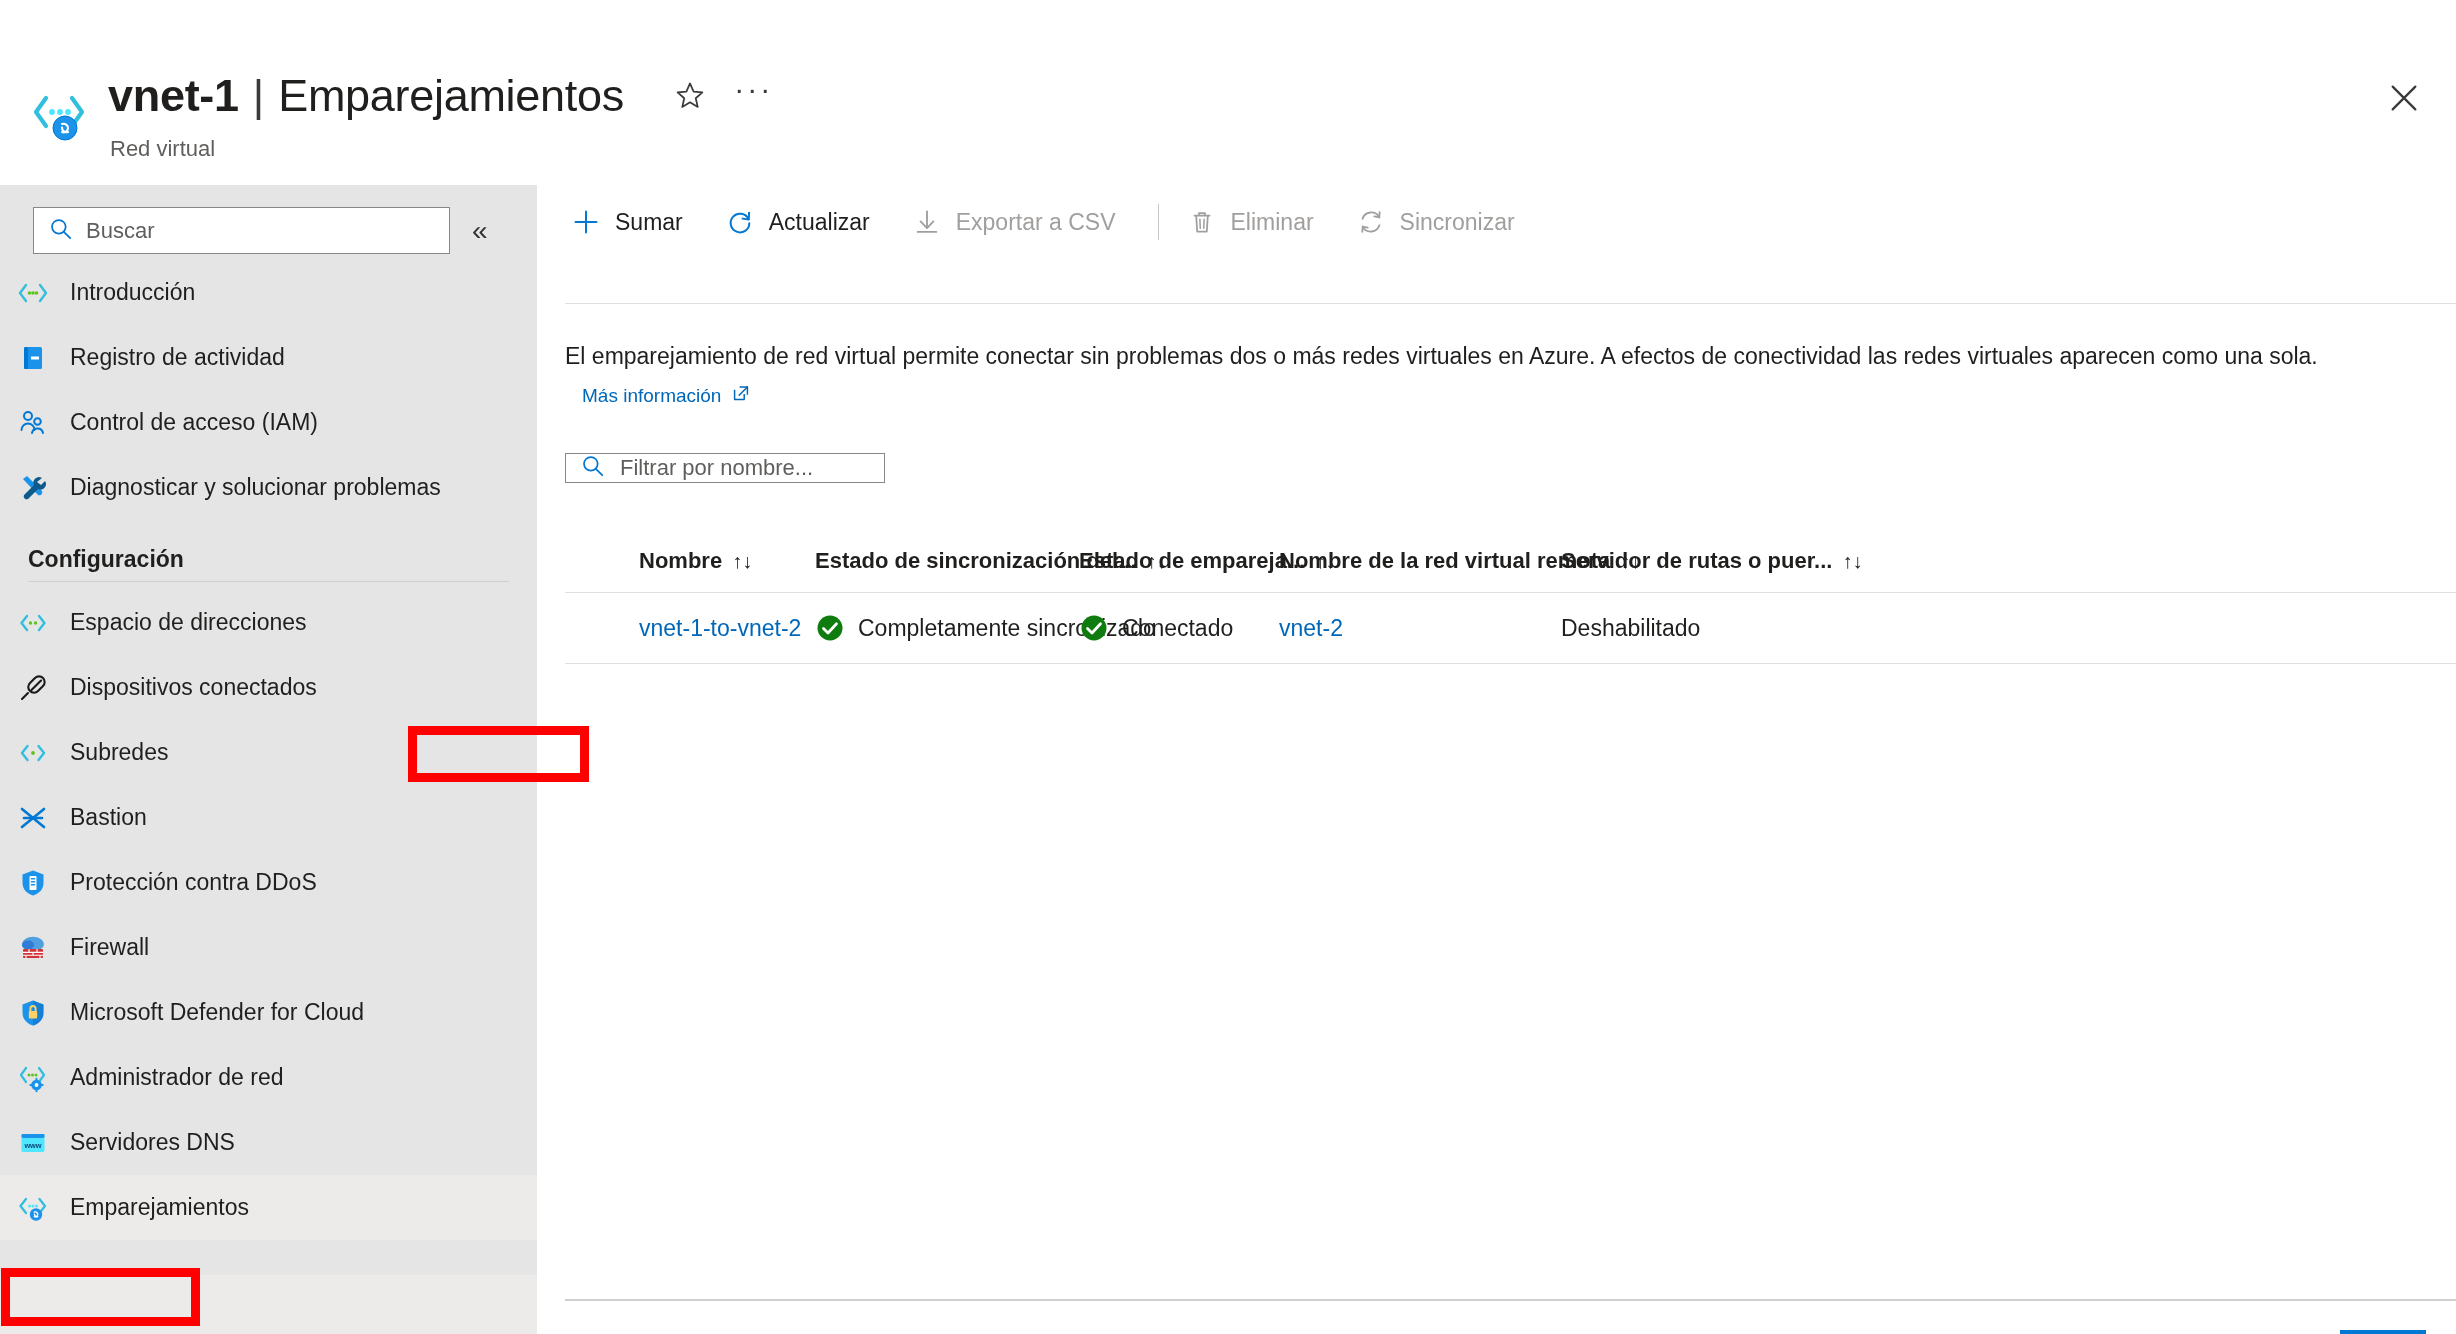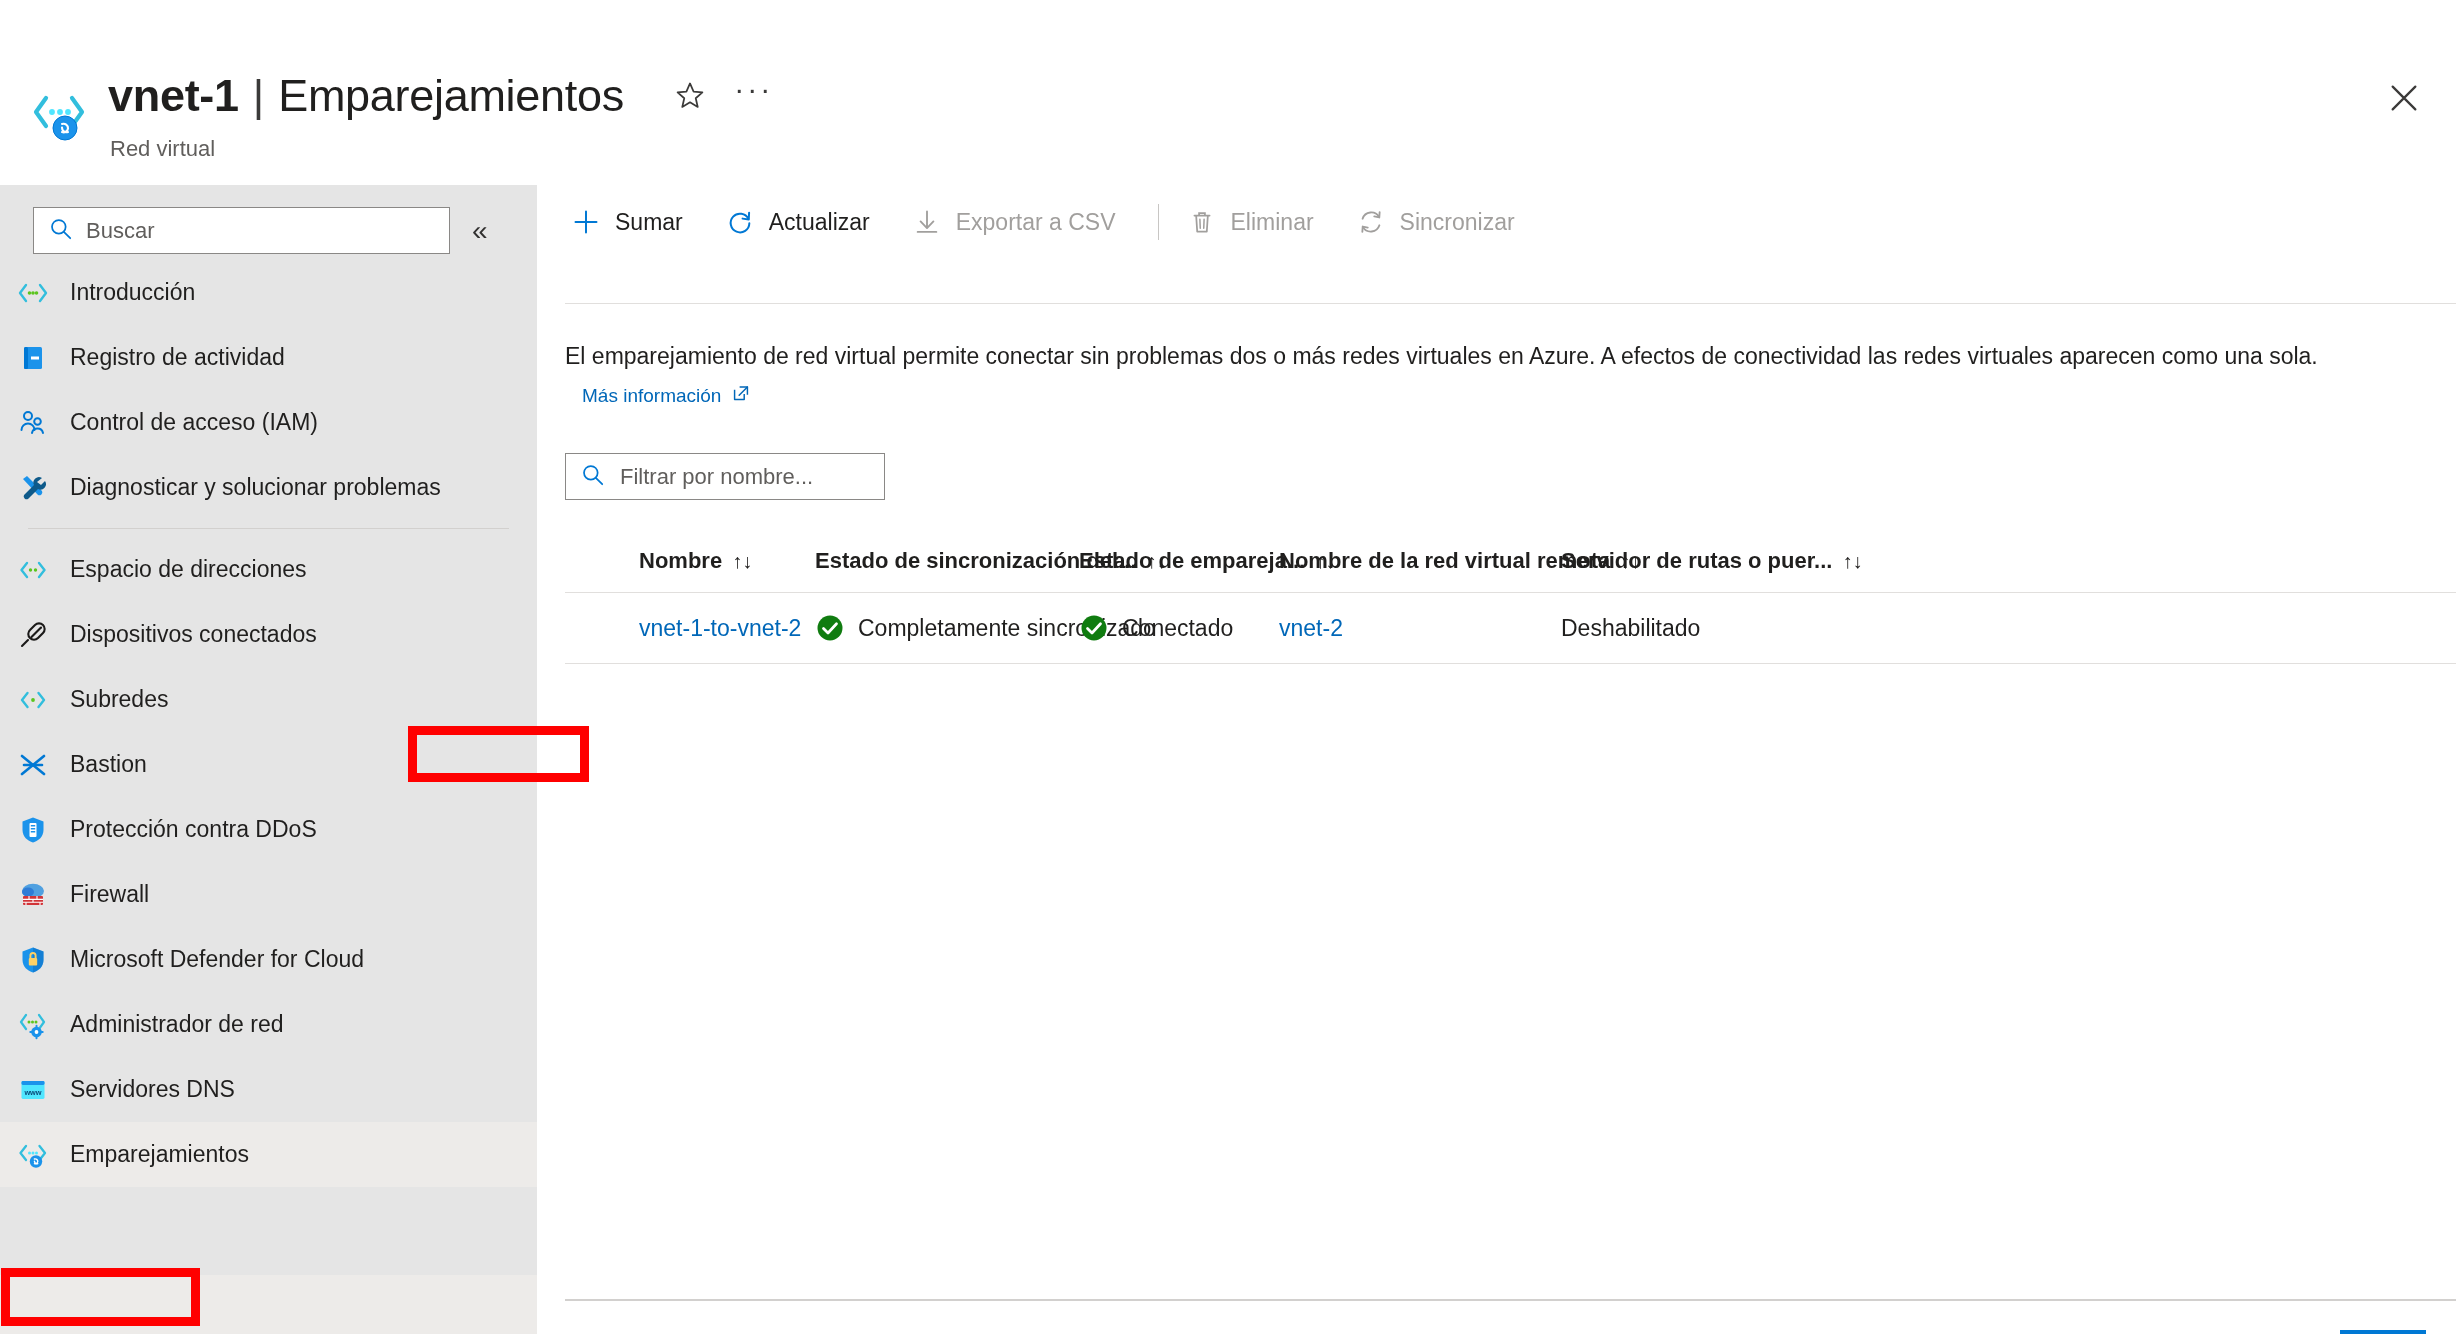--- a/index.html
+++ b/index.html
@@ -82,21 +82,21 @@
     font-size:23px; color:#201f1e; line-height:34px;
   }
   .desc-link {
     position:absolute; left:17px; top:197px; font-size:19px; color:#0067b8; cursor:pointer;
     display:flex; align-items:center;
   }
   .desc-link .extic { margin-left:9px; }
 
   .filter-wrap { position:absolute; left:0px; top:268px; width:320px; height:47px; }
   .filter-box {
-    width:320px; height:47px; border:1px solid #8a8886; background:#fff;
+    width:320px; height:30px; border:1px solid #8a8886; background:#fff;
     display:flex; align-items:center; padding-left:14px;
   }
   .filter-box .ph { font-size:22px; color:#605e5c; margin-left:14px; }
 
   
   .tbl { position:absolute; left:0; top:345px; width:1891px; }
   .thead { display:flex; align-items:center; height:62px; }
   .th {
     font-size:22px; font-weight:700; color:#201f1e; display:flex; align-items:center;
     white-space:nowrap; cursor:pointer;
@@ -226,20 +226,21 @@
       <div class="nav-item">
         <span class="ic">
           <svg width="30" height="30" viewBox="0 0 30 30">
             <path d="M5 6 L20 22 a3 3 0 0 0 4 -4 L9 3 Z" fill="#1B93EB"></path>
             <path d="M24 5 a5.5 5.5 0 0 0 -8 7 L6 22 a3 3 0 0 0 4 4 L20 16 a5.5 5.5 0 0 0 7 -8 L23 12 L19 9 Z" fill="#0E5A8A"></path>
           </svg>
         </span>
         <span class="lbl">Diagnosticar y solucionar problemas</span>
       </div>
 
+      <div class="nav-group-title">Configuración</div>
       <div class="nav-divider"></div>
 
       <div class="nav-item">
         <span class="ic">
           <svg width="30" height="30" viewBox="0 0 30 30">
             <path d="M9 8 L3.5 15 L9 22" fill="none" stroke="#32BEDD" stroke-width="2.4" stroke-linecap="round" stroke-linejoin="round"></path>
             <path d="M21 8 L26.5 15 L21 22" fill="none" stroke="#32BEDD" stroke-width="2.4" stroke-linecap="round" stroke-linejoin="round"></path>
             <circle cx="12.5" cy="15" r="1.7" fill="#5BC51E"></circle>
             <circle cx="17.5" cy="15" r="1.7" fill="#5BC51E"></circle>
           </svg>

